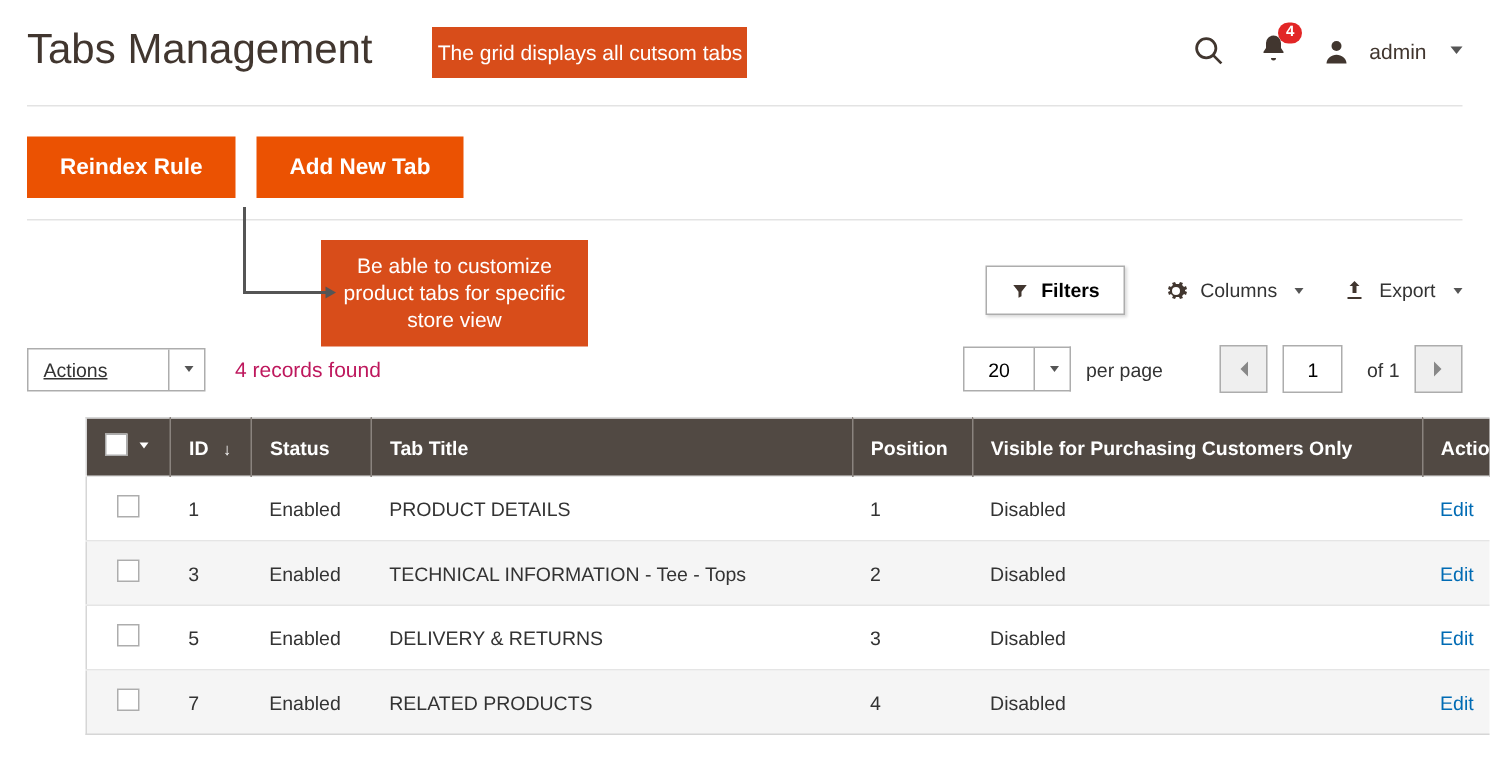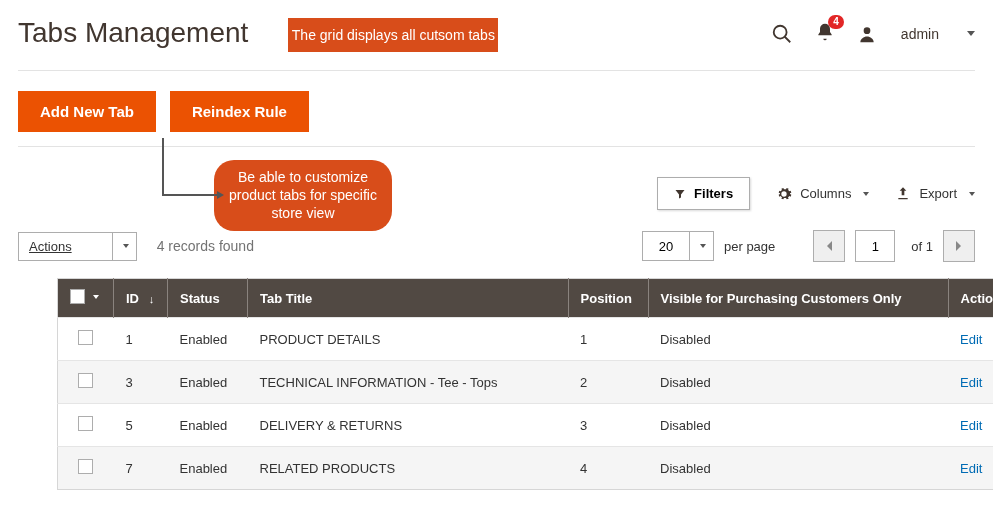--- a/index.html
+++ b/index.html
@@ -53,21 +53,21 @@
     right: -9px;
     background: #e22626;
     color: #fff;
     font-size: 10px;
     font-weight: 700;
     border-radius: 9px;
     padding: 1px 5px;
     line-height: 1.2;
   }
   .bell-wrap { position: relative; }
-  .admin-wrap { display: flex; align-items: center; gap: 24px; font-size: 14px; color: #41362f; }
+  .admin-wrap { display: flex; align-items: center; gap: 12px; font-size: 14px; color: #41362f; }
   .caret-down {
     display: inline-block;
     width: 0; height: 0;
     border-left: 4px solid transparent;
     border-right: 4px solid transparent;
     border-top: 5px solid #555;
     margin-left: 4px;
     vertical-align: middle;
   }
   .caret-down.small { border-left-width:3px;border-right-width:3px;border-top-width:4px; }
@@ -117,21 +117,21 @@
   }
   .annot-arrow::after {
     content: "";
     position: absolute;
     right: -6px; bottom: -5px;
     width: 0; height: 0;
     border-top: 4px solid transparent;
     border-bottom: 4px solid transparent;
     border-left: 7px solid #555;
   }
-  .annot2 { width: 178px; margin-top: 22px; border-radius: 20px; }
+  .annot2 { width: 178px; margin-top: 22px; }
 
   .toolbar {
     display: flex;
     justify-content: flex-end;
     align-items: center;
     gap: 26px;
     padding: 30px 0 16px 0;
   }
   .filters-btn {
     border: 1px solid #adadad;
@@ -153,21 +153,21 @@
   }
   .actions-dd {
     display: inline-flex;
     border: 1px solid #adadad;
   }
   .actions-dd .label { padding: 6px 40px 6px 10px; text-decoration: underline; }
   .actions-dd .caret-box {
     border-left: 1px solid #adadad;
     width: 24px; display: inline-flex; align-items: center; justify-content: center;
   }
-  .records-found { margin-left: 20px; color: #737373; font-size: 14px; }
+  .records-found { margin-left: 20px; color: #be185d; font-size: 14px; }
   .pager { display: flex; align-items: center; gap: 10px; }
   .perpage-input {
     border: 1px solid #adadad;
     width: 48px; padding: 6px; text-align: center; font-size: 13px;
   }
   .perpage-caret {
     border: 1px solid #adadad; border-left: none;
     width: 24px; height: 30px;
     display: inline-flex; align-items: center; justify-content: center;
     cursor: pointer;
@@ -254,22 +254,22 @@
           <path d="M4 22c0-4 4-7 8-7s8 3 8 7"></path>
         </svg>
       <span>admin</span>
       <span class="caret-down"></span>
     </span>
   </div>
 </div>
 
 <div class="row2">
   <div class="primary-buttons">
+    <button class="btn-primary">Reindex Rule</button>
     <button class="btn-primary">Add New Tab</button>
-    <button class="btn-primary">Reindex Rule</button>
   </div>
 </div>
 
 <div class="annot2-wrap">
   <div class="annot-arrow"></div>
   <div class="annotation-orange annot2">Be able to customize product tabs for specific store view</div>
 </div>
 
 <div class="toolbar">
   <button class="filters-btn">

